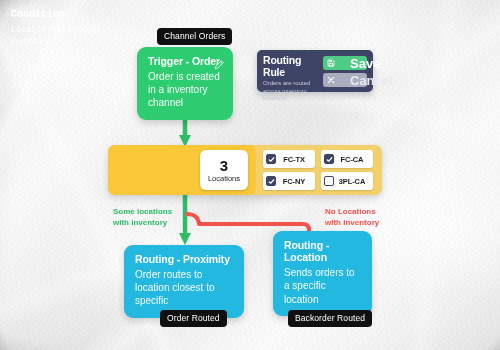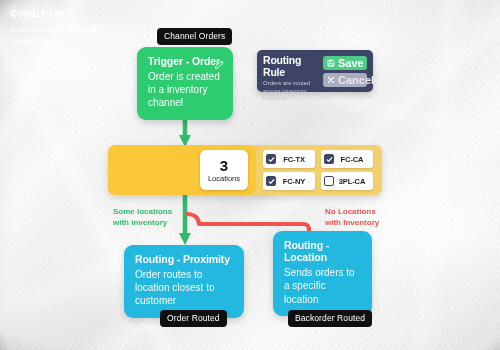--- a/index.html
+++ b/index.html
@@ -249,23 +249,23 @@
     flex-direction: column;
     gap: 3px;
     width: 44px;
     padding-top: 1px;
   }
   .rr-btn {
     height: 14px;
     border-radius: 3px;
     display: flex;
     align-items: center;
-    gap: 3px;
+    gap: 15px;
     padding: 0 4px;
-    font-size: 11px;
+    font-size: 13px;
     font-weight: bold;
   }
   .rr-btn.save   { background: #4ecb84; color: #ffffff; }
   .rr-btn.cancel { background: #a9adbe; color: #e8eaf1; }
   .rr-btn svg { width: 8px; height: 8px; flex: 0 0 8px; }
 
   
   .branch-label {
     position: absolute;
     font-size: 8px;
@@ -382,21 +382,21 @@
     <div>Some locations</div>
     <div>with inventory</div>
   </div>
   <div class="branch-label" id="label-none">
     <div>No Locations</div>
     <div>with Inventory</div>
   </div>
 
   <div class="node" id="node-routing-proximity" style="background:#22b8e0;">
     <div class="node-title">Routing - Proximity</div>
-    <div class="node-desc">Order routes to location closest to customer</div>
+    <div class="node-desc">Order routes to location closest to specific</div>
   </div>
 
   <div class="node" id="node-routing-location" style="background:#22b8e0;">
     <div class="node-title">Routing - Location</div>
     <div class="node-desc">Sends orders to a specific location</div>
   </div>
 
   <div class="tag" id="tag-order-routed" style="left:160px; top:310px;">Order Routed</div>
   <div class="tag" id="tag-backorder-routed" style="left:288px; top:310px;">Backorder Routed</div>
 

